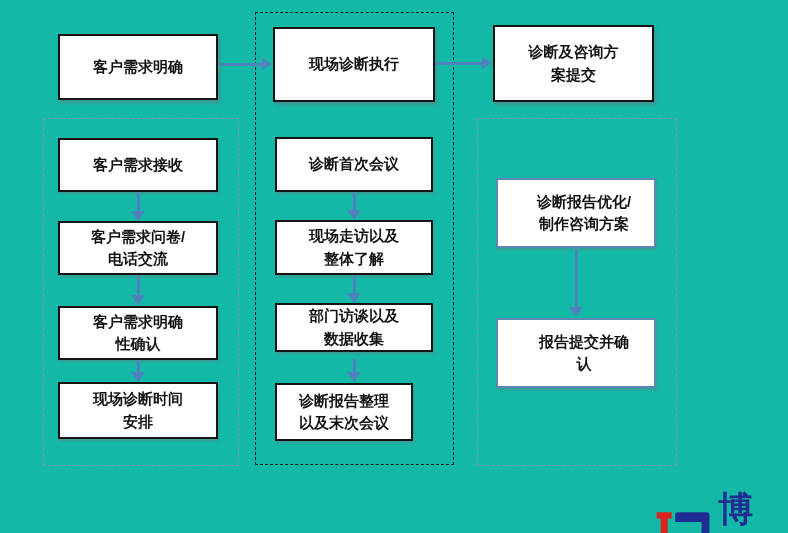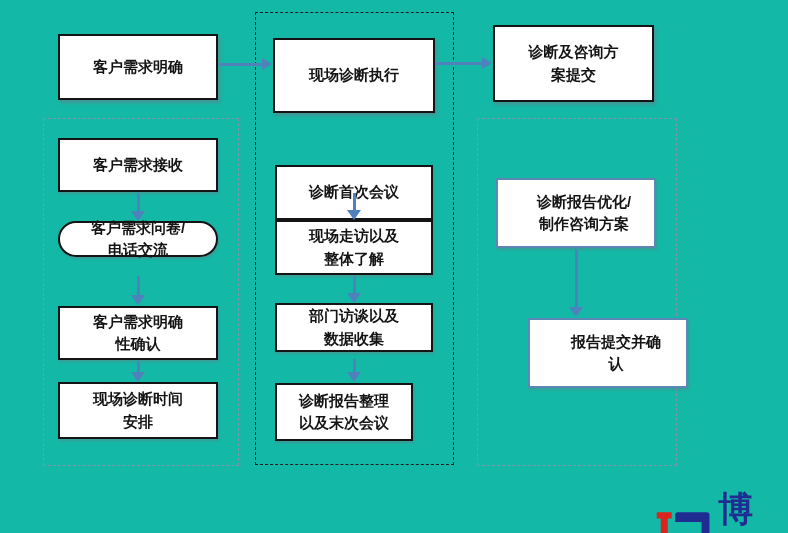--- a/index.html
+++ b/index.html
@@ -55,21 +55,21 @@
 
 <div class="canvas">
 
   <div class="dashed dark" style="left:255px; top:12px; width:197px; height:451px;"></div>
   <div class="dashed blue" style="left:43px; top:118px; width:194px; height:346px;"></div>
   <div class="dashed blue" style="left:477px; top:118px; width:198px; height:346px;"></div>
 
   <div class="flow-box b-top" style="left:58px; top:34px; width:160px; height:66px;">
     <span>客户需求明确</span>
   </div>
-  <div class="flow-box b-top" style="left:273px; top:38px; width:162px; height:75px;">
+  <div class="flow-box b-top" style="left:273px; top:27px; width:162px; height:75px;">
     <span>现场诊断执行</span>
   </div>
   <div class="flow-box b-top" style="left:493px; top:25px; width:161px; height:77px;">
     <span>诊断及咨询方
 案提交</span>
   </div>
 
   <div class="h-arrow" style="left:220px; top:58px; width:52px;">
     <div class="stem"></div>
     <div class="head"></div>
@@ -79,42 +79,42 @@
     <div class="head"></div>
   </div>
 
   <div class="flow-box b-dark" style="left:58px; top:138px; width:160px; height:54px;">
     <span>客户需求接收</span>
   </div>
   <div class="v-arrow" style="left:131px; top:193px; height:28px;">
     <div class="stem"></div>
     <div class="head"></div>
   </div>
-  <div class="flow-box b-dark" style="left:58px; top:221px; width:160px; height:36px;border-radius:19px;">
+  <div class="flow-box b-dark" style="left:58px; top:221px; width:160px; height:54px;">
     <span>客户需求问卷/
 电话交流</span>
   </div>
   <div class="v-arrow" style="left:131px; top:276px; height:29px;">
     <div class="stem"></div>
     <div class="head"></div>
   </div>
   <div class="flow-box b-dark" style="left:58px; top:306px; width:160px; height:54px;">
     <span>客户需求明确
 性确认</span>
   </div>
   <div class="v-arrow" style="left:131px; top:361px; height:21px;">
     <div class="stem"></div>
     <div class="head"></div>
   </div>
   <div class="flow-box b-dark" style="left:58px; top:382px; width:160px; height:57px;">
     <span>现场诊断时间
 安排</span>
   </div>
 
-  <div class="flow-box b-dark" style="left:275px; top:137px; width:158px; height:55px;margin-top:28px;">
+  <div class="flow-box b-dark" style="left:275px; top:137px; width:158px; height:55px;">
     <span>诊断首次会议</span>
   </div>
   <div class="v-arrow" style="left:347px; top:193px; height:27px;">
     <div class="stem"></div>
     <div class="head"></div>
   </div>
   <div class="flow-box b-dark" style="left:275px; top:220px; width:158px; height:55px;">
     <span>现场走访以及
 整体了解</span>
   </div>
@@ -136,21 +136,21 @@
   </div>
 
   <div class="flow-box b-blue" style="left:496px; top:178px; width:160px; height:70px;">
     <span>诊断报告优化/
 制作咨询方案</span>
   </div>
   <div class="v-arrow" style="left:569px; top:249px; height:68px;">
     <div class="stem"></div>
     <div class="head"></div>
   </div>
-  <div class="flow-box b-blue" style="left:496px; top:318px; width:160px; height:70px;margin-left:32px;">
+  <div class="flow-box b-blue" style="left:496px; top:318px; width:160px; height:70px;">
     <span>报告提交并确
 认</span>
   </div>
 
   <div class="logo">
     <svg class="logo-mark" viewBox="0 0 64 48">
       <path d="M2 1 h17 v7 h-4.5 v31 h4.5 v7 h-17 v-7 h4.5 v-31 h-4.5 z" fill="#d8251d"></path>
       <path d="M23 4 q0 -3 3 -3 l33 0 q3 0 3 3 l0 40 q0 3 -3 3 l-24 0 q-4.5 0 -4.5 -4.5 l0 -17 l12 0 l0 9.5 l10.5 0 l0 -23 l-30 0 z" fill="#1f2d92"></path>
     </svg>
     <div class="logo-text">博革</div>

